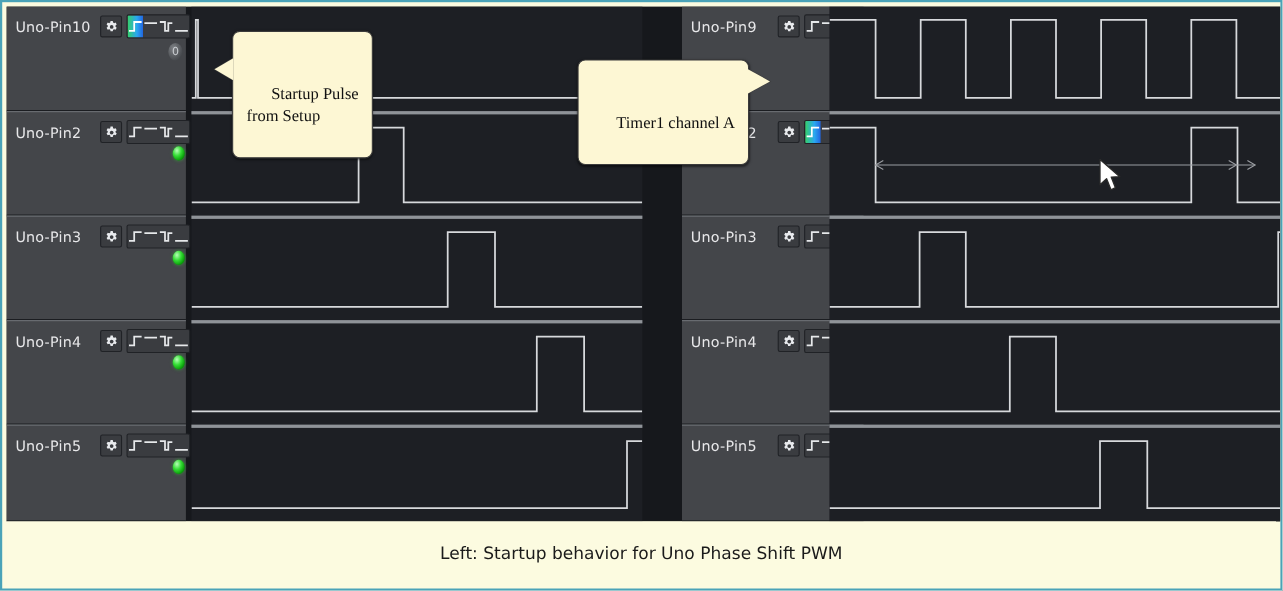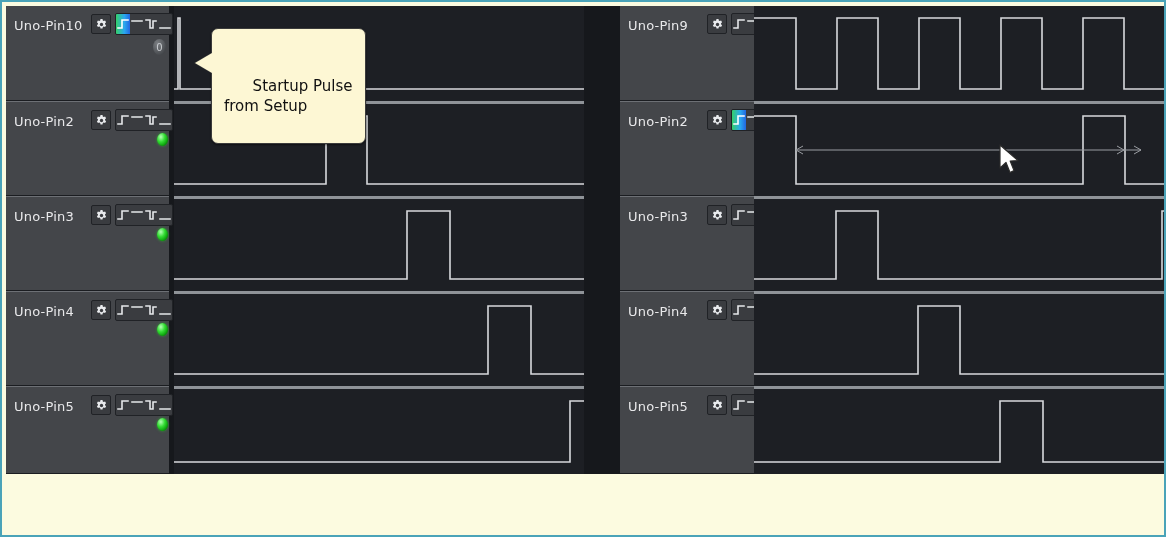--- a/index.html
+++ b/index.html
@@ -120,20 +120,21 @@
     background:#fdf7d4;
     border:1px solid #3b3b3b;
     border-radius:7px;
     color:#111;
     font-size:15px;
     line-height:20px;
     padding:7px 12px;
     white-space:pre;
     box-shadow:0 1px 2px rgba(0,0,0,.5);
     z-index:40;
+    font-family:Liberation Serif, serif;
   }
   .callout .tail{position:absolute;width:0;height:0;}
   .callout.left-tail .tail{
     left:-17px;top:24px;
     border-top:10px solid transparent;
     border-bottom:10px solid transparent;
     border-right:17px solid #fdf7d4;
     filter:drop-shadow(-1px 0 0 #3b3b3b);
   }
   .callout.right-tail .tail{
@@ -608,22 +609,27 @@
           </div>
         </div>
       </div>
 
     <div class="callout left-tail" id="callout-startup">
       <span class="tail"></span>
       <span>Startup Pulse
 from Setup</span>
     </div>
 
+    <div class="callout right-tail" id="callout-timer">
+      <span class="tail"></span>
+      <span>Timer1 channel A</span>
+    </div>
 
     <svg id="mouse-cursor" width="22" height="32" viewBox="0 0 22 32">
       <path d="M1,1 L1,24 L7,18.5 L11,28.5 L15,26.6 L11.2,17 L19,16.6 Z" fill="#ffffff" stroke="#2b2b2b" stroke-width="1.2" stroke-linejoin="round"></path>
     </svg>
   </div>
 
   <div id="caption">
+    <div>Left: Startup behavior for Uno Phase Shift PWM</div>
   </div>
 
 </div>
 
 </body></html>

